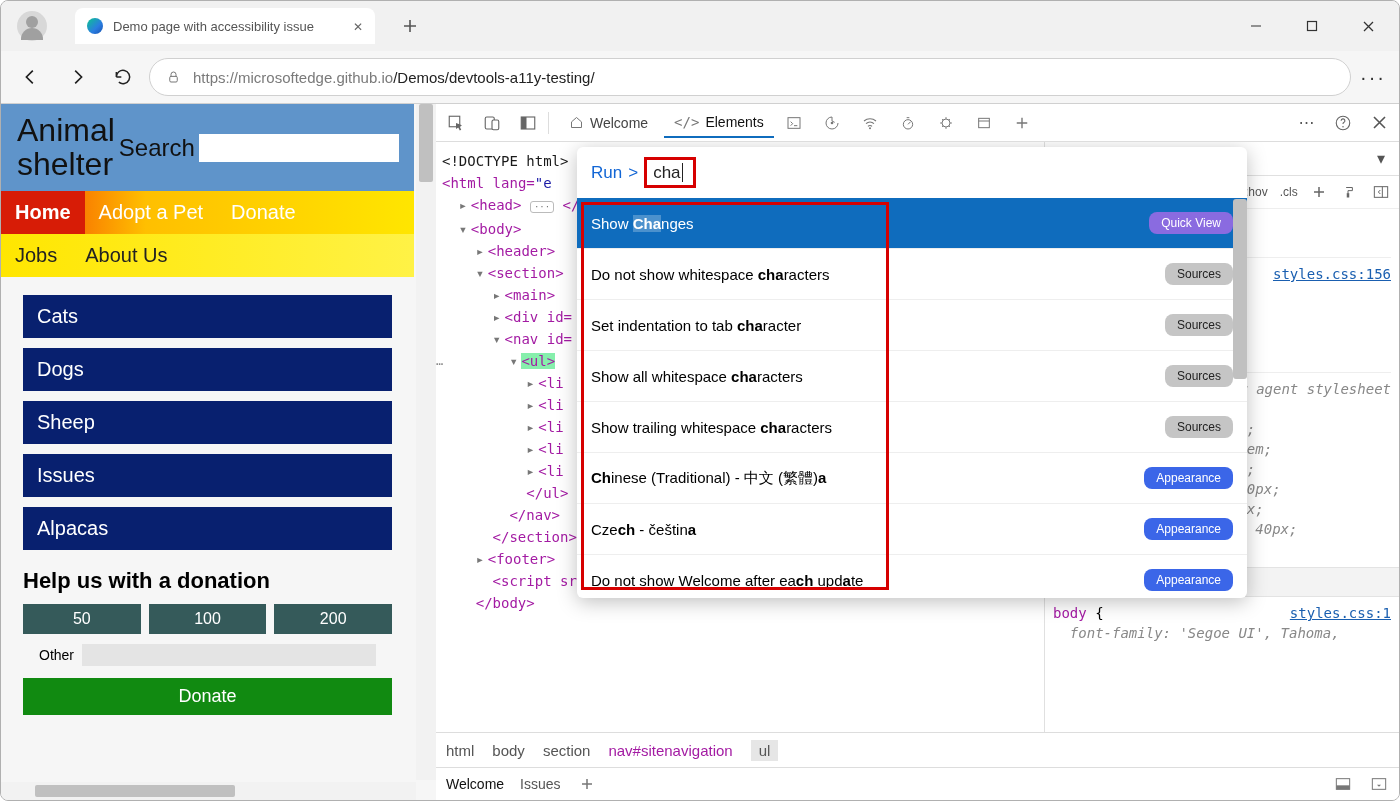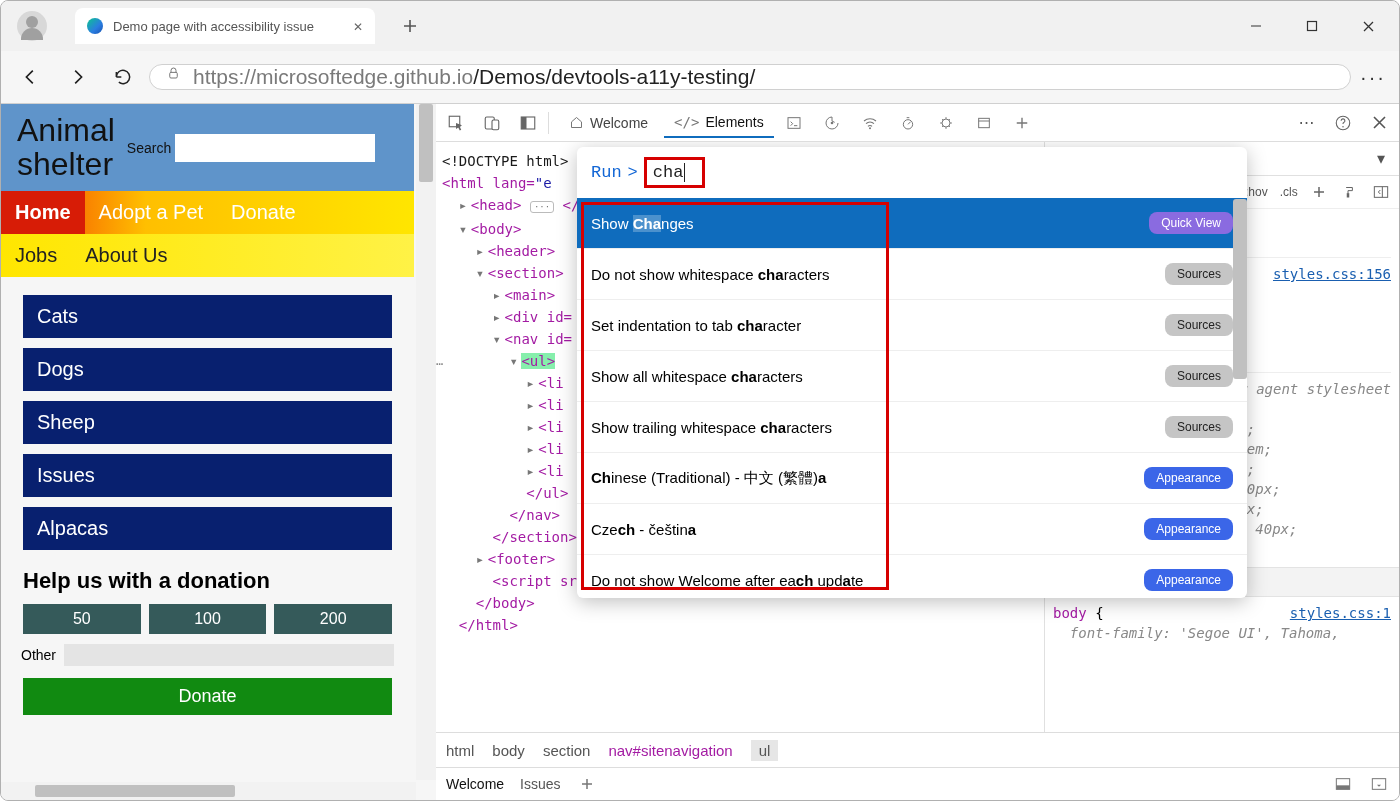--- a/index.html
+++ b/index.html
@@ -13,48 +13,48 @@
   .tab { display: flex; align-items: center; background:#fff; border-radius: 8px 8px 0 0; padding: 0 12px; height: 36px; min-width: 300px; gap: 10px; }
   .favicon { width:16px; height:16px; border-radius:50%; background: linear-gradient(135deg,#0cc58f,#2a7de1 60%,#1853b0); }
   .tab-title { flex:1; white-space: nowrap; overflow:hidden; text-overflow: ellipsis; font-size:13px; color:#555;}
   .close-x::before{content:"\2715"; font-size:12px; color:#666;}
   .newtab { width:34px; height:34px; display:flex; align-items:center; justify-content:center; margin-left:18px;}
   .winctl { margin-left:auto; display:flex; align-items:center; gap:10px;}
   .winbtn { width:46px; height:34px; display:flex; align-items:center; justify-content:center; color:#333;}
   
   .addrbar { height:52px; display:flex; align-items:center; padding: 0 10px; gap:6px; background:#f6f6f6;}
   .navbtn { width:40px; height:40px; display:flex; align-items:center; justify-content:center; font-size:20px; color:#333;}
-  .urlfield { flex:1; height:26px; border-radius:19px; background:#fff; border:1px solid #d0d0d0; display:flex; padding:0 16px; gap:12px; font-size:21px; color:#7a7a7a;}
+  .urlfield { flex:1; height:38px; border-radius:19px; background:#fff; border:1px solid #d0d0d0; display:flex; align-items:center; padding:0 16px; gap:12px; font-size:15px; color:#7a7a7a;}
   .urlfield .hostprefix { color:#7a7a7a;}
   .urlfield .path { color:#222;}
   .kebab { width:32px; display:flex; align-items:center; justify-content:center; font-size:20px; color:#333; letter-spacing:2px;}
   
   .maincols { flex:1; display:flex; overflow:hidden; border-top:1px solid #d0d0d0;}
   .leftpane { width:435px; position:relative; overflow:hidden;}
   .leftcontent { position:absolute; inset:0 22px 20px 0; overflow:hidden;}
   .vscrolltrack { position:absolute; top:0; right:0; width:20px; bottom:20px; background:#f2f2f2;}
   .vscrollthumb { position:absolute; top:0; left:3px; right:3px; height:78px; background:#c0c0c0; border-radius:2px;}
   .hscrolltrack { position:absolute; left:0; bottom:0; right:20px; height:18px; background:#f2f2f2;}
   .hscrollthumb { position:absolute; top:3px; bottom:3px; left:34px; width:200px; background:#c0c0c0; border-radius:2px;}
   
   .shelter-hdr { background:#5f94ca; display:flex; align-items:center; padding:10px 16px; gap:4px;}
   .sh-title { color:#111; font-size:32px; font-weight:300; line-height:1.05;}
-  .sh-search-lbl { color:#111; font-size:14px; align-self:center;margin-left:8px;}
+  .sh-search-lbl { color:#111; font-size:24px; align-self:center;}
   .sh-search-box { background:#fff; flex:0 0 200px; height:28px;}
   .shelter-nav { display:flex; flex-wrap:wrap; }
   .shelter-nav a { padding:10px 14px; font-size:20px; color:#fff; text-decoration:none;}
   .nav-row1 { background: linear-gradient(90deg,#f12e00 0%,#ffbf00 35%, #ffe600 100%); display:flex; width:100%;}
   .nav-row2 { background: linear-gradient(90deg,#ffe600 0%, #fff246 100%); display:flex; width:100%;}
   .nav-active { background:#d71c06; font-weight:600;}
   .side-list { padding:18px 22px 0 22px; display:flex; flex-direction:column; gap:10px;}
   .side-item { background:#08206f; color:#fff; padding:10px 14px; font-size:20px;}
   .donation-title { font-weight:700; font-size:22px; padding:18px 22px 4px 22px;}
   .donation-row { display:flex; gap:8px; padding:6px 22px;}
   .don-btn { flex:1; background:#355a5a; color:#fff; text-align:center; padding:6px 0; font-size:16px;}
-  .other-row { display:flex; align-items:center; gap:8px; padding:4px 20px;}
+  .other-row { display:flex; align-items:center; gap:8px; padding:4px 38px;}
   .other-input { flex:1; height:22px; background:#e4e4e4;}
   .donate-btn { margin:8px 22px; background:#118a11; color:#fff; text-align:center; padding:8px 0; font-size:18px;}
   
   .devtools { flex:1; display:flex; flex-direction:column; background:#fff; overflow:hidden;}
   .dt-toolbar { height:38px; display:flex; align-items:center; padding:0 10px; border-bottom:1px solid #ddd; gap:10px; position:relative;}
   .dt-nav-icons { display:flex; gap:16px;}
   .dt-ico { width:20px; height:20px; display:flex; align-items:center; justify-content:center; font-size:16px; color:#555;}
   .dt-sep { width:1px; height:22px; background:#ddd;}
   .dt-tabs { display:flex; align-items:center; gap:6px;}
   .dt-tab { display:flex; align-items:center; gap:6px; padding:6px 10px; font-size:14px; color:#444;}
@@ -79,21 +79,21 @@
   .inherited-bar { background:#f3f3f3; padding:4px 8px; border-top:1px solid #e3e3e3; border-bottom:1px solid #e3e3e3;}
   .inherited-bar .bodylink{ color:#1a5fb0;}
   
   .breadcrumb { height:36px; border-top:1px solid #ddd; border-bottom:1px solid #ddd; display:flex; align-items:center; padding:0 10px; font-size:15px; gap:18px; color:#555;}
   .bc-item.sel { background:#e6e6e6; padding:2px 8px;}
   .drawer { height:32px; display:flex; align-items:center; padding:0 10px; gap:16px; font-size:14px; color:#555;}
   .drawer .dtab.sel { color:#111;}
   .drawer-right { margin-left:auto; display:flex; gap:16px; color:#777;}
   
   .cmd-menu { position:absolute; top:5px; left:141px; width:670px; background:#fff; border-radius:6px; box-shadow:0 4px 20px rgba(0,0,0,0.25); z-index:50; overflow:hidden;}
-  .cmd-head { display:flex; align-items:center; padding:10px 14px; font-size:17px; gap:6px; position:relative;font-family:Liberation Mono, monospace;}
+  .cmd-head { display:flex; align-items:center; padding:10px 14px; font-size:17px; gap:6px; position:relative;}
   .run-lbl { color:#1266d5;}
   .cmd-input { font-size:17px; color:#222;}
   .red-box-input { border:3px solid #d60000; padding:4px 6px 4px 6px; line-height:1;}
   .red-box-list { position:absolute; top:55px; left:4px; width:308px; height:388px; border:3px solid #d60000; pointer-events:none; z-index:60;}
   .cmd-list { max-height:400px; overflow:hidden;}
   .cmd-row { display:flex; align-items:center; justify-content:space-between; padding:14px 14px; border-top:1px solid #eee; font-size:15px;}
   .cmd-row.sel { background:#0f6cbd; color:#fff; border-top:none;}
   .cmd-row .badge { background:#c5c5c5; color:#222; border-radius:8px; padding:4px 12px; font-size:12px;}
   .cmd-row.sel .badge { background:#8a6be0; color:#fff;}
   .cmd-row .badge.app { background:#3b66e8; color:#fff;}
@@ -328,21 +328,20 @@
           <div class="dom-line">          <span class="tri">▸</span><span class="tag-b">&lt;li</span></div>
           <div class="dom-line">          <span class="tri">▸</span><span class="tag-b">&lt;li</span></div>
           <div class="dom-line">          <span class="tri">▸</span><span class="tag-b">&lt;li</span></div>
           <div class="dom-line">          <span class="tri">▸</span><span class="tag-b">&lt;li</span></div>
           <div class="dom-line">          <span class="tag-b">&lt;/ul&gt;</span></div>
           <div class="dom-line">        <span class="tag-b">&lt;/nav&gt;</span></div>
           <div class="dom-line">      <span class="tag-b">&lt;/section&gt;</span></div>
           <div class="dom-line">    <span class="tri">▸</span><span class="tag-b">&lt;footer&gt;</span> </div>
           <div class="dom-line">      <span class="tag-b">&lt;script</span> <span class="tag-b">sr</span></div>
           <div class="dom-line">    <span class="tag-b">&lt;/body&gt;</span></div>
-          <div class="dom-line">  <span class="tag-b">&lt;/html&gt;</span></div>
         </div>
 
         <div class="styles-col">
           <div class="styles-tabs">
             <span class="stab sel">Styles</span>
             <span class="stab">Computed</span>
             <span class="stab">Layout</span>
             <span style="margin-left:auto" class="dt-ico">▾</span>
           </div>
           <div class="filter-row">

